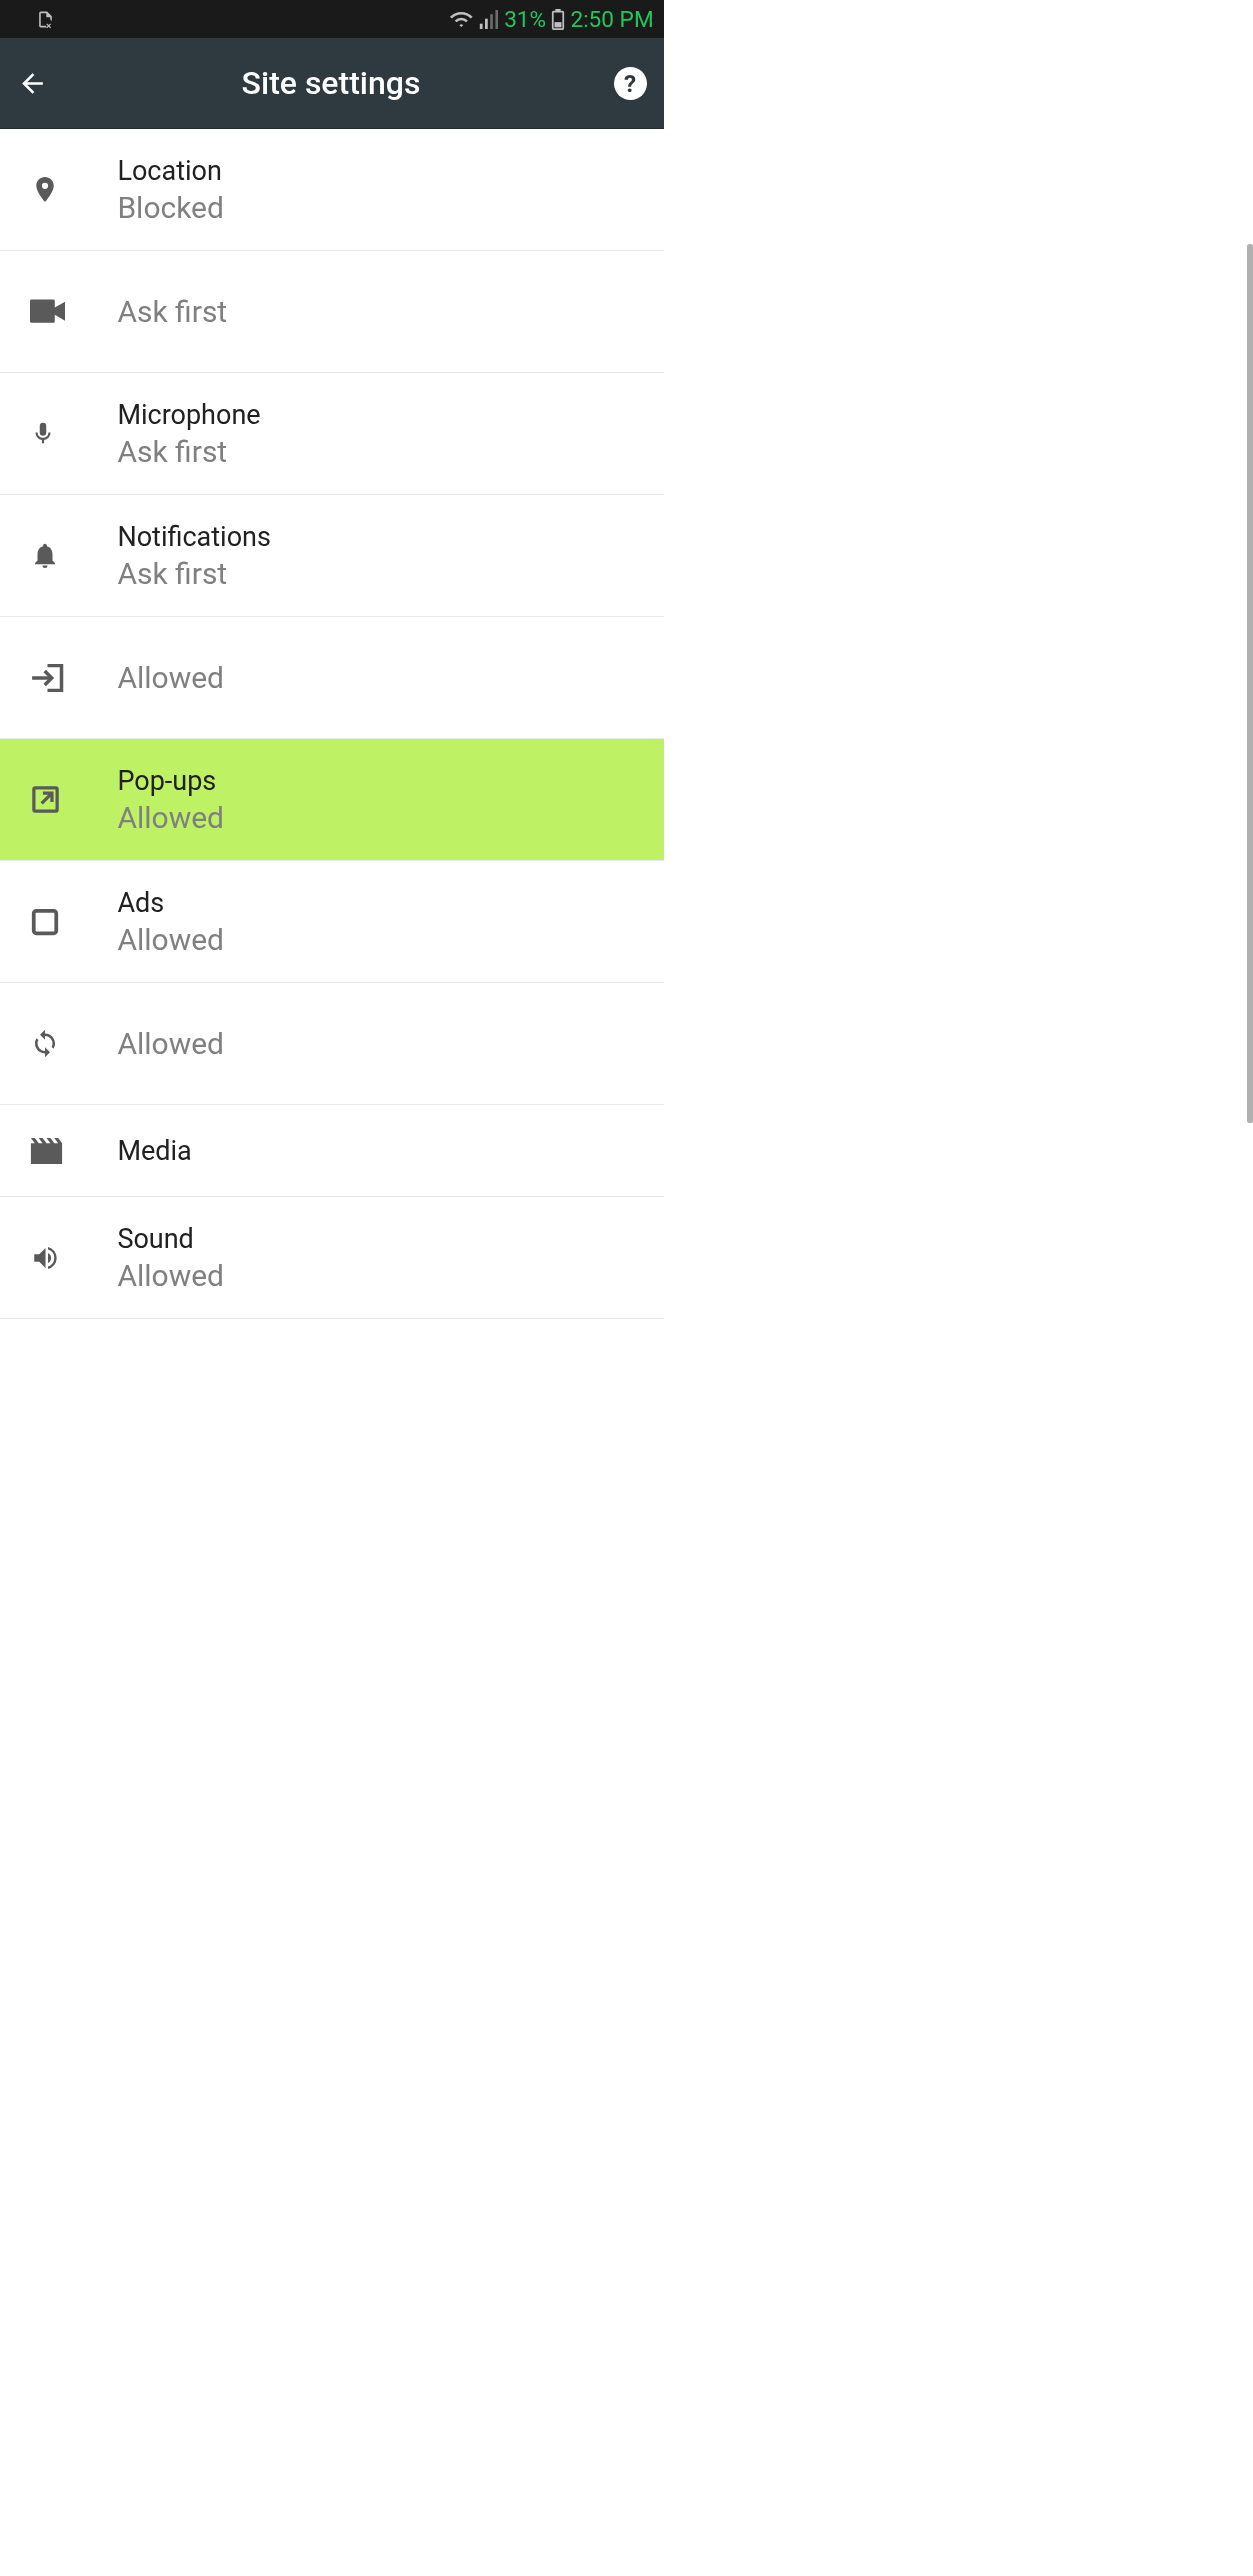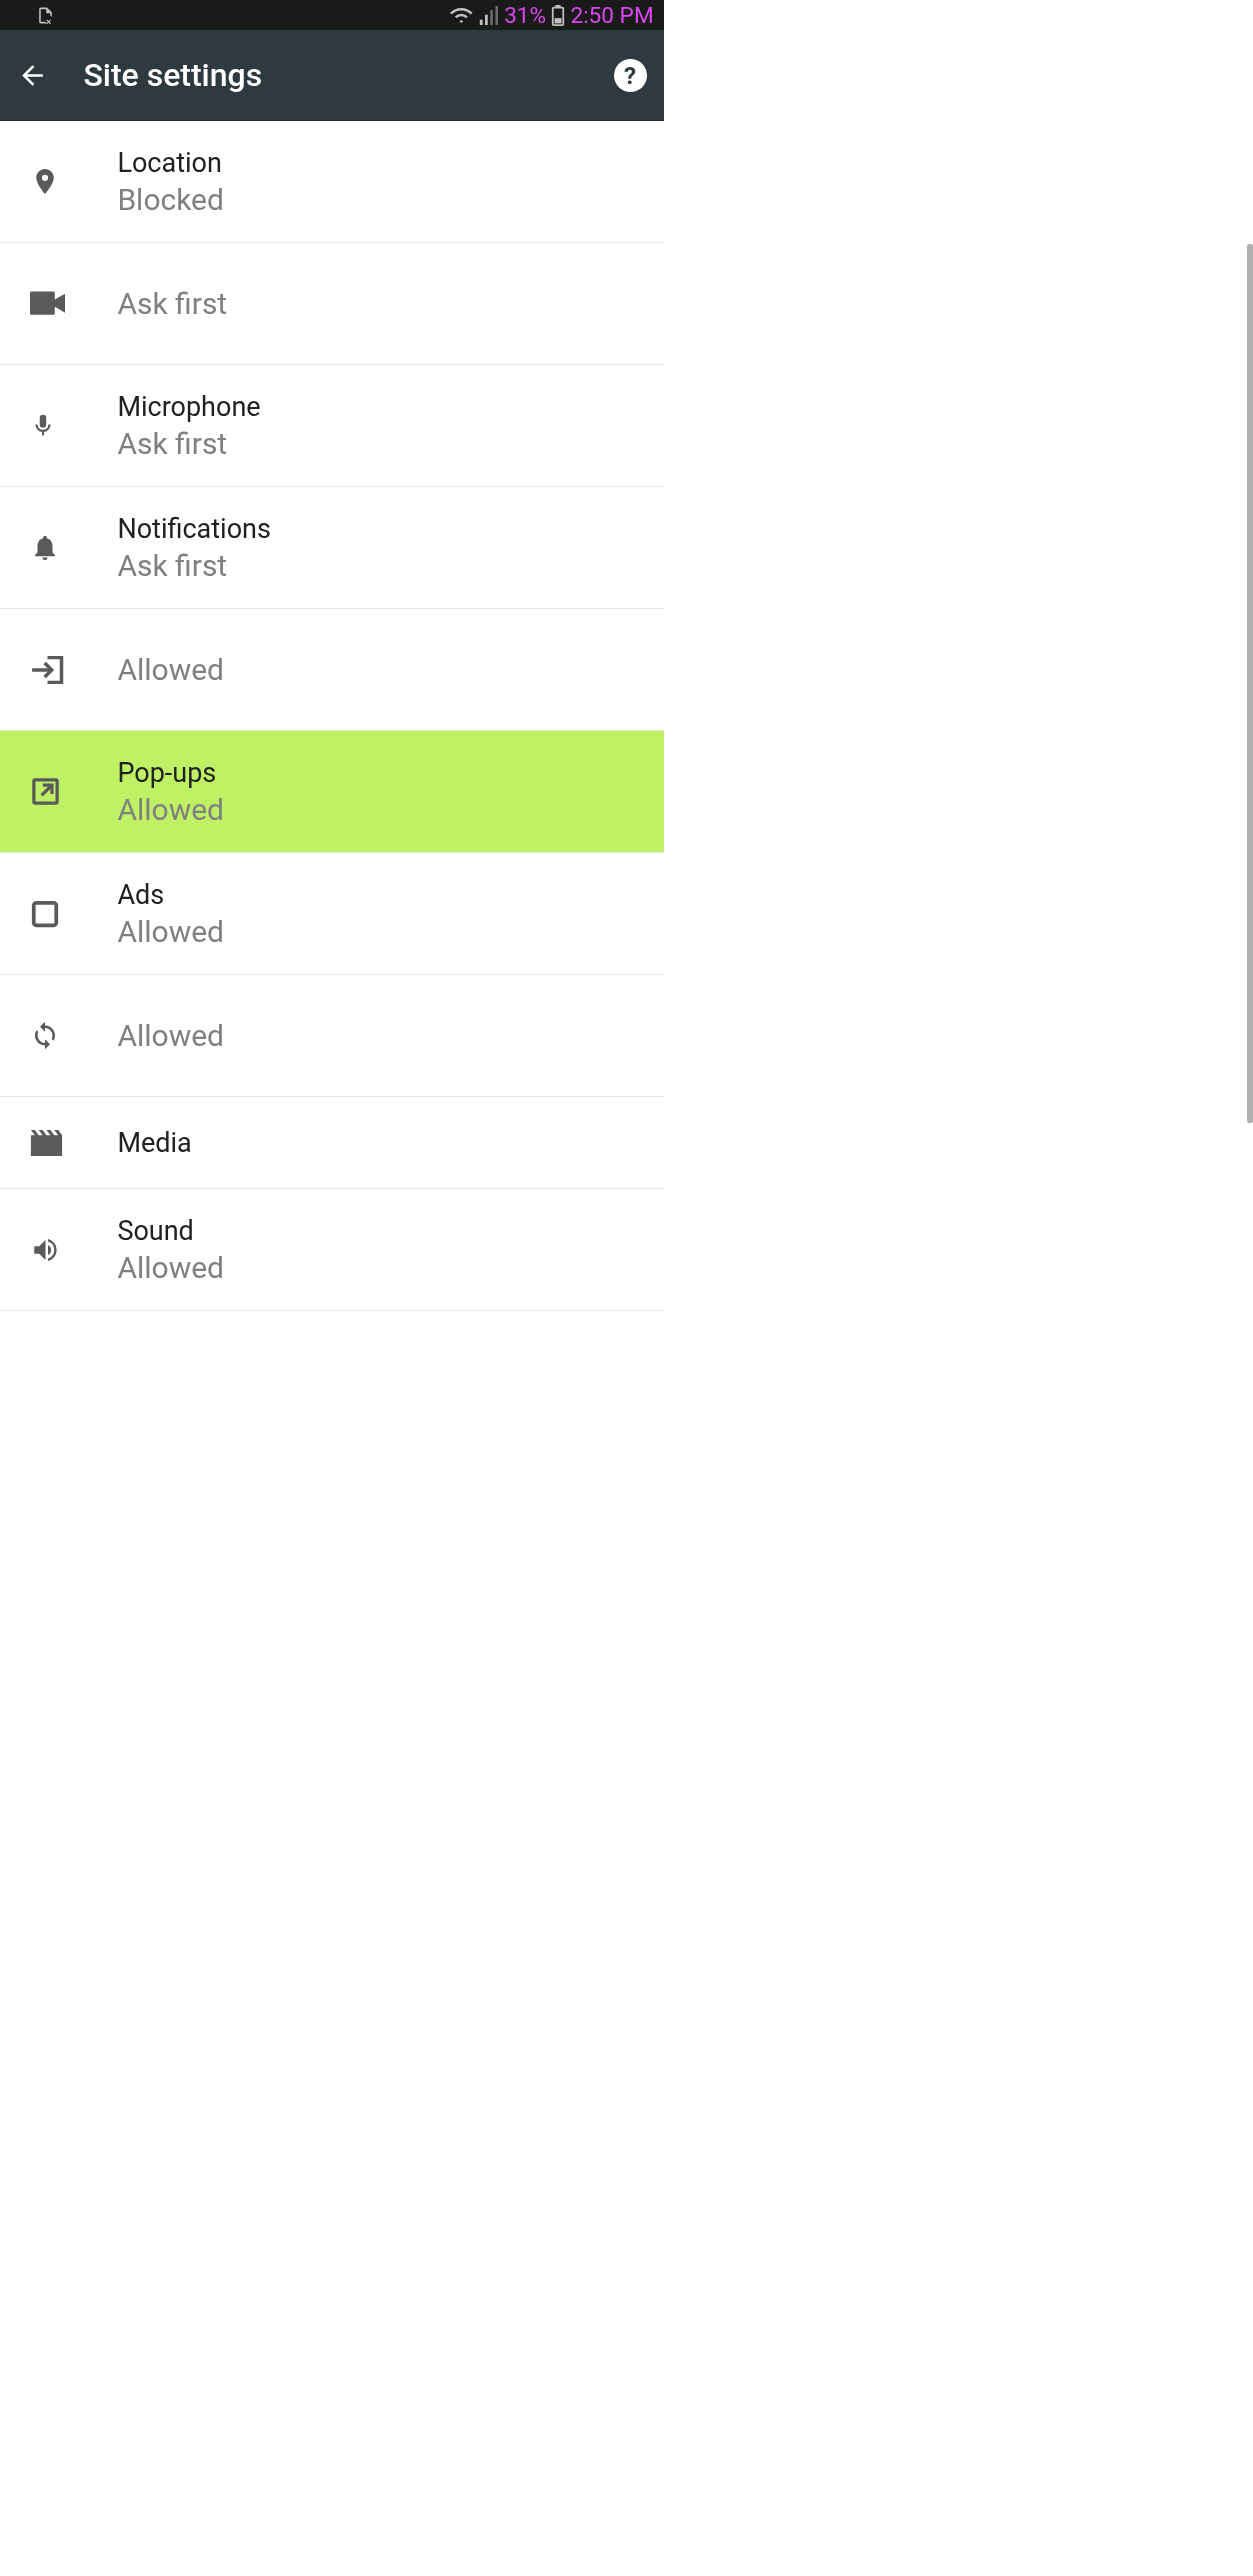--- a/index.html
+++ b/index.html
@@ -7,27 +7,27 @@
       padding: 0;
       box-sizing: border-box;
     }
     body {
       font-family: Roboto, Arial, sans-serif;
       width: 664px;
       background: #ffffff;
       overflow: hidden;
     }
     .status-bar {
-      height: 30px;
+      height: 38px;
       background: #1a1a1a;
       display: flex;
       align-items: center;
       justify-content: space-between;
       padding: 0 10.4px;
-      color: #d946ef;
+      color: #22c55e;
       font-size: 22.6px;
     }
     .status-left {
       display: flex;
       align-items: center;
       gap: 5.2px;
       padding-left: 26px;
     }
     .status-right {
       display: flex;
@@ -47,20 +47,21 @@
       color: #fff;
       display: flex;
       align-items: center;
       justify-content: center;
     }
     .app-title {
       color: #fff;
       font-size: 32px;
       font-weight: 500;
       flex: 1;
+      text-align: center;
     }
     .help-btn {
       width: 33px;
       height: 33px;
       border-radius: 50%;
       background: #fff;
       color: #2e3a3f;
       display: flex;
       align-items: center;
       justify-content: center;

